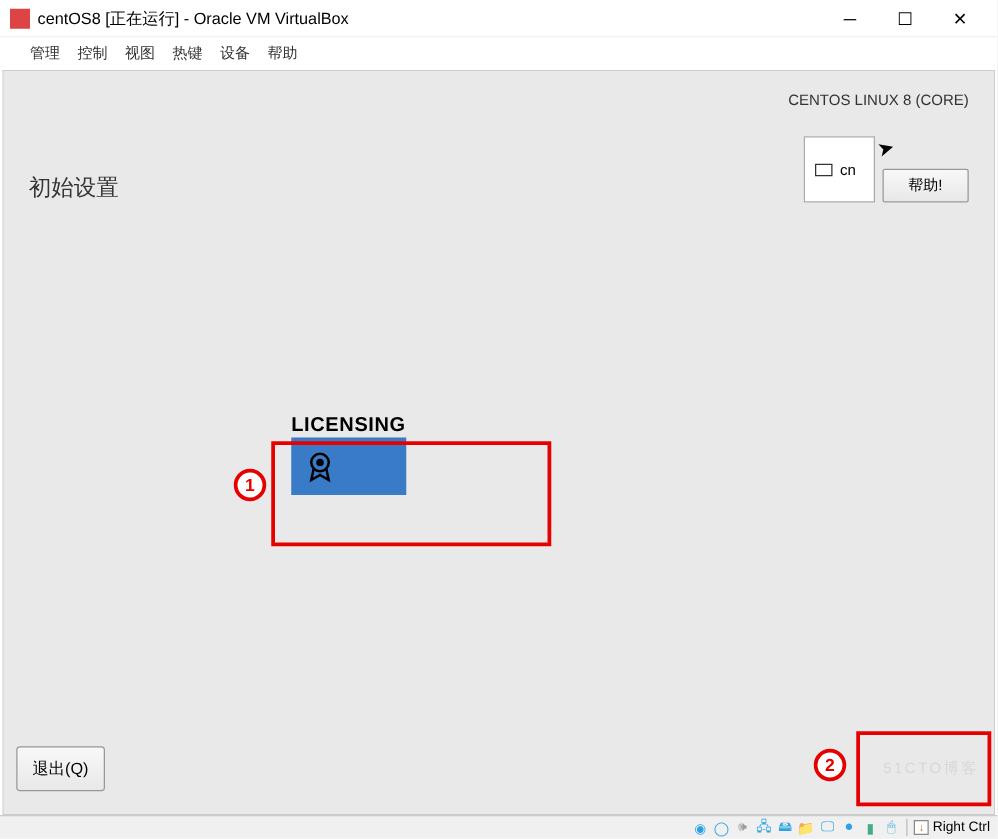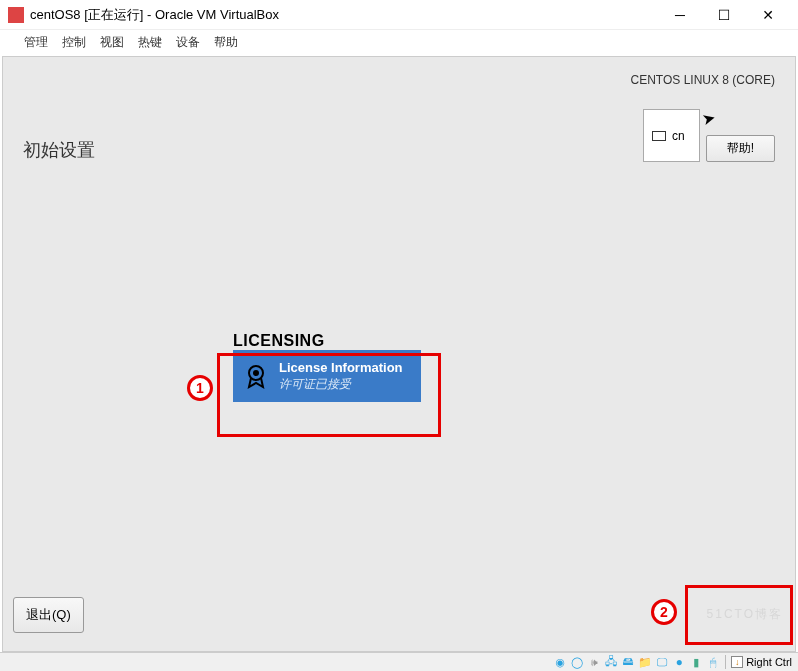--- a/index.html
+++ b/index.html
@@ -110,24 +110,20 @@
     <span class="cursor">➤</span>
 
     <div class="licensing-section">
       <div class="licensing-label">LICENSING</div>
       <div class="license-box">
         <svg class="license-icon" viewBox="0 0 26 26">
           <circle cx="13" cy="10" r="7" fill="none" stroke="#000" stroke-width="2"></circle>
           <circle cx="13" cy="10" r="3" fill="#000"></circle>
           <path d="M8 15 L6 24 L13 20 L20 24 L18 15" fill="none" stroke="#000" stroke-width="2"></path>
         </svg>
-        <div class="license-texts">
-          <div class="license-title">License Information</div>
-          <div class="license-sub">许可证已接受</div>
-        </div>
       </div>
     </div>
 
     <div class="anno-box" style="left:214px; top:296px; width:224px; height:84px;"></div>
     <div class="anno-circle" style="left:184px; top:318px;">
         <span>1</span>
       </div>
 
     <div class="anno-box" style="right:2px; bottom:6px; width:108px; height:60px;"></div>
     <div class="anno-circle" style="right:118px; bottom:26px;">

